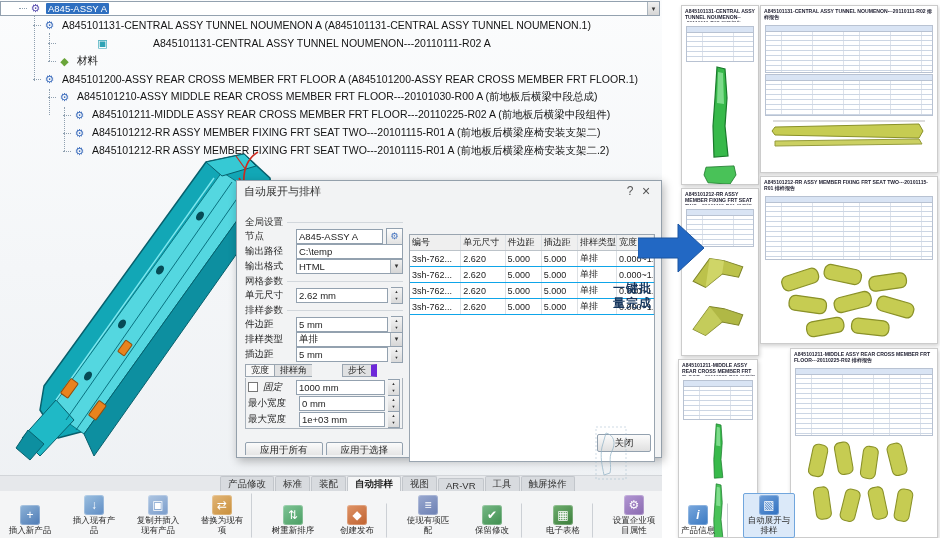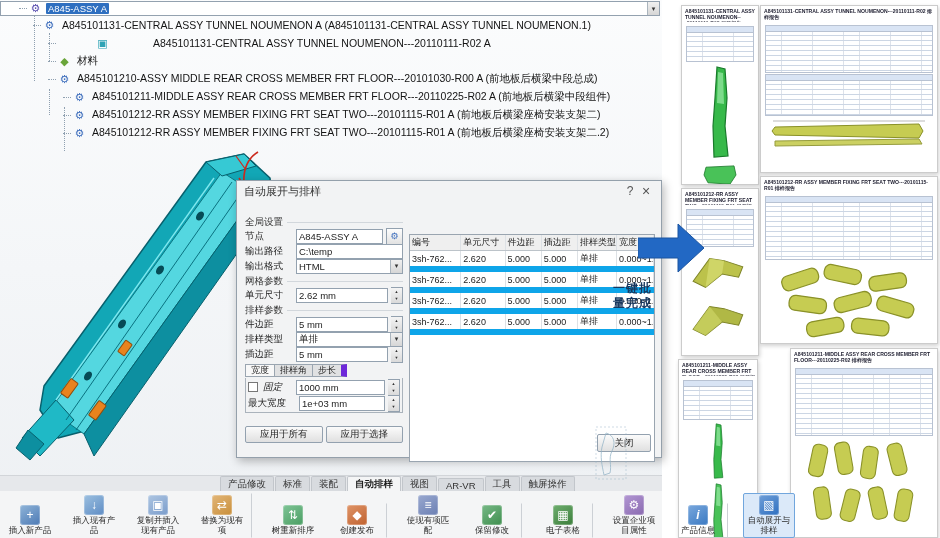--- a/index.html
+++ b/index.html
@@ -50,30 +50,30 @@
   .sd::before{content:"▼";font-size:4px;}
   .sel{flex:1;height:13px;border:1px solid #93a1af;background:#fff;padding:0 13px 0 2px;position:relative;
     display:flex;align-items:center;font-size:9.5px;}
   .sel::after{content:"▾";position:absolute;right:0;top:0;bottom:0;width:11px;border-left:1px solid #aab4bd;
     background:linear-gradient(#f0f0f0,#d6d6d6);display:flex;align-items:center;justify-content:center;font-size:7px;color:#333;}
   .nbtn{width:15px;height:15px;flex:none;border:1px solid #93a1af;background:linear-gradient(#fdfdfd,#e2e2e2);
     display:flex;align-items:center;justify-content:center;}
   .nbtn::before{content:"⚙";font-size:9px;color:#3f6fbd;}
   .dtabs{display:flex;height:13px;margin-top:2px;}
   .dtab{padding:0 5px;display:flex;align-items:center;border:1px solid #9aa5b0;border-right:none;background:#e0e1e2;font-size:9px;}
-  .dtab:last-of-type{border-right:6px solid #6d28d9;}
+  .dtab:last-of-type{border-right:6px solid #6d28d9;margin-left:30px;}
   .dtab.active{background:#f8f8f8;}
   .dgroup{border:1px solid #aab3bc;border-top:none;padding:2px;display:flex;flex-direction:column;gap:2px;}
   .chk{width:8px;height:8px;border:1px solid #777;background:#fff;flex:none;margin-right:2px;}
   .dbtnrow{display:flex;gap:3px;margin-top:12px;}
   .dbtn{flex:1;height:15px;border:1px solid #93a1af;background:linear-gradient(#fbfbfb,#e0e0e0);
     display:flex;align-items:center;justify-content:center;font-size:9.5px;border-radius:2px;cursor:pointer;}
   .dtable{position:absolute;left:172px;top:2px;width:244px;height:226px;border:1px solid #9aa5b0;background:#fff;
     overflow:hidden;font-size:9px;margin-top:29px;}
-  .thead,.trw{display:flex;height:15px;border-bottom:6px solid #0ea5e9;}
+  .thead,.trw{display:flex;height:15px;border-bottom:1px solid #0ea5e9;}
   .thead{background:#efefef;border-bottom:1px solid #bcc3c9;}
   .th,.td{border-right:1px solid #dde1e5;padding:0 2px;display:flex;align-items:center;overflow:hidden;white-space:nowrap;}
   .th:nth-child(1),.td:nth-child(1){width:52px;}
   .th:nth-child(2),.td:nth-child(2){width:44px;}
   .th:nth-child(3),.td:nth-child(3){width:35px;}
   .th:nth-child(4),.td:nth-child(4){width:35px;}
   .th:nth-child(5),.td:nth-child(5){width:38px;}
   .th:nth-child(6),.td:nth-child(6){width:36px;}
   .dclosebtn{position:absolute;right:10px;bottom:5px;width:52px;height:16px;border:1px solid #93a1af;
     background:linear-gradient(#fbfbfb,#e0e0e0);display:flex;align-items:center;justify-content:center;
@@ -191,20 +191,25 @@
           <span class="ticon ti-rep"></span>
           <span class="tlabel">A845101131-CENTRAL ASSY TUNNEL NOUMENON---20110111-R02 A</span>
         </div>
 
         <div class="trow" style="padding-left: 48px;">
           <span class="stub"></span>
           <span class="ticon ti-material"></span>
           <span class="tlabel">材料</span>
         </div>
 
+        <div class="trow" style="padding-left: 33px;">
+          <span class="stub"></span>
+          <span class="ticon ti-product"></span>
+          <span class="tlabel">A845101200-ASSY REAR CROSS MEMBER FRT FLOOR A (A845101200-ASSY REAR CROSS MEMBER FRT FLOOR.1)</span>
+        </div>
 
         <div class="trow" style="padding-left: 48px;">
           <span class="stub"></span>
           <span class="ticon ti-product"></span>
           <span class="tlabel">A845101210-ASSY MIDDLE REAR CROSS MEMBER FRT FLOOR---20101030-R00 A (前地板后横梁中段总成)</span>
         </div>
 
         <div class="trow" style="padding-left: 63px;">
           <span class="stub"></span>
           <span class="ticon ti-product"></span>
@@ -284,20 +289,28 @@
               <span class="dtab">排样角</span>
 
               <span class="dtab">步长</span>
 
           </div>
           <div class="dgroup">
             <div class="drow">
               <span class="chk"></span>
               <span class="dlabel" style="width:30px;font-style:italic;">固定</span>
               <span class="inp">1000 mm</span>
+              <span class="spin">
+                  <i class="su"></i>
+                  <i class="sd"></i>
+                </span>
+            </div>
+            <div class="drow">
+              <span class="dlabel">最小宽度</span>
+              <span class="inp">0 mm</span>
               <span class="spin">
                   <i class="su"></i>
                   <i class="sd"></i>
                 </span>
             </div>
             <div class="drow">
               <span class="dlabel">最大宽度</span>
               <span class="inp">1e+03 mm</span>
               <span class="spin">
                   <i class="su"></i>

